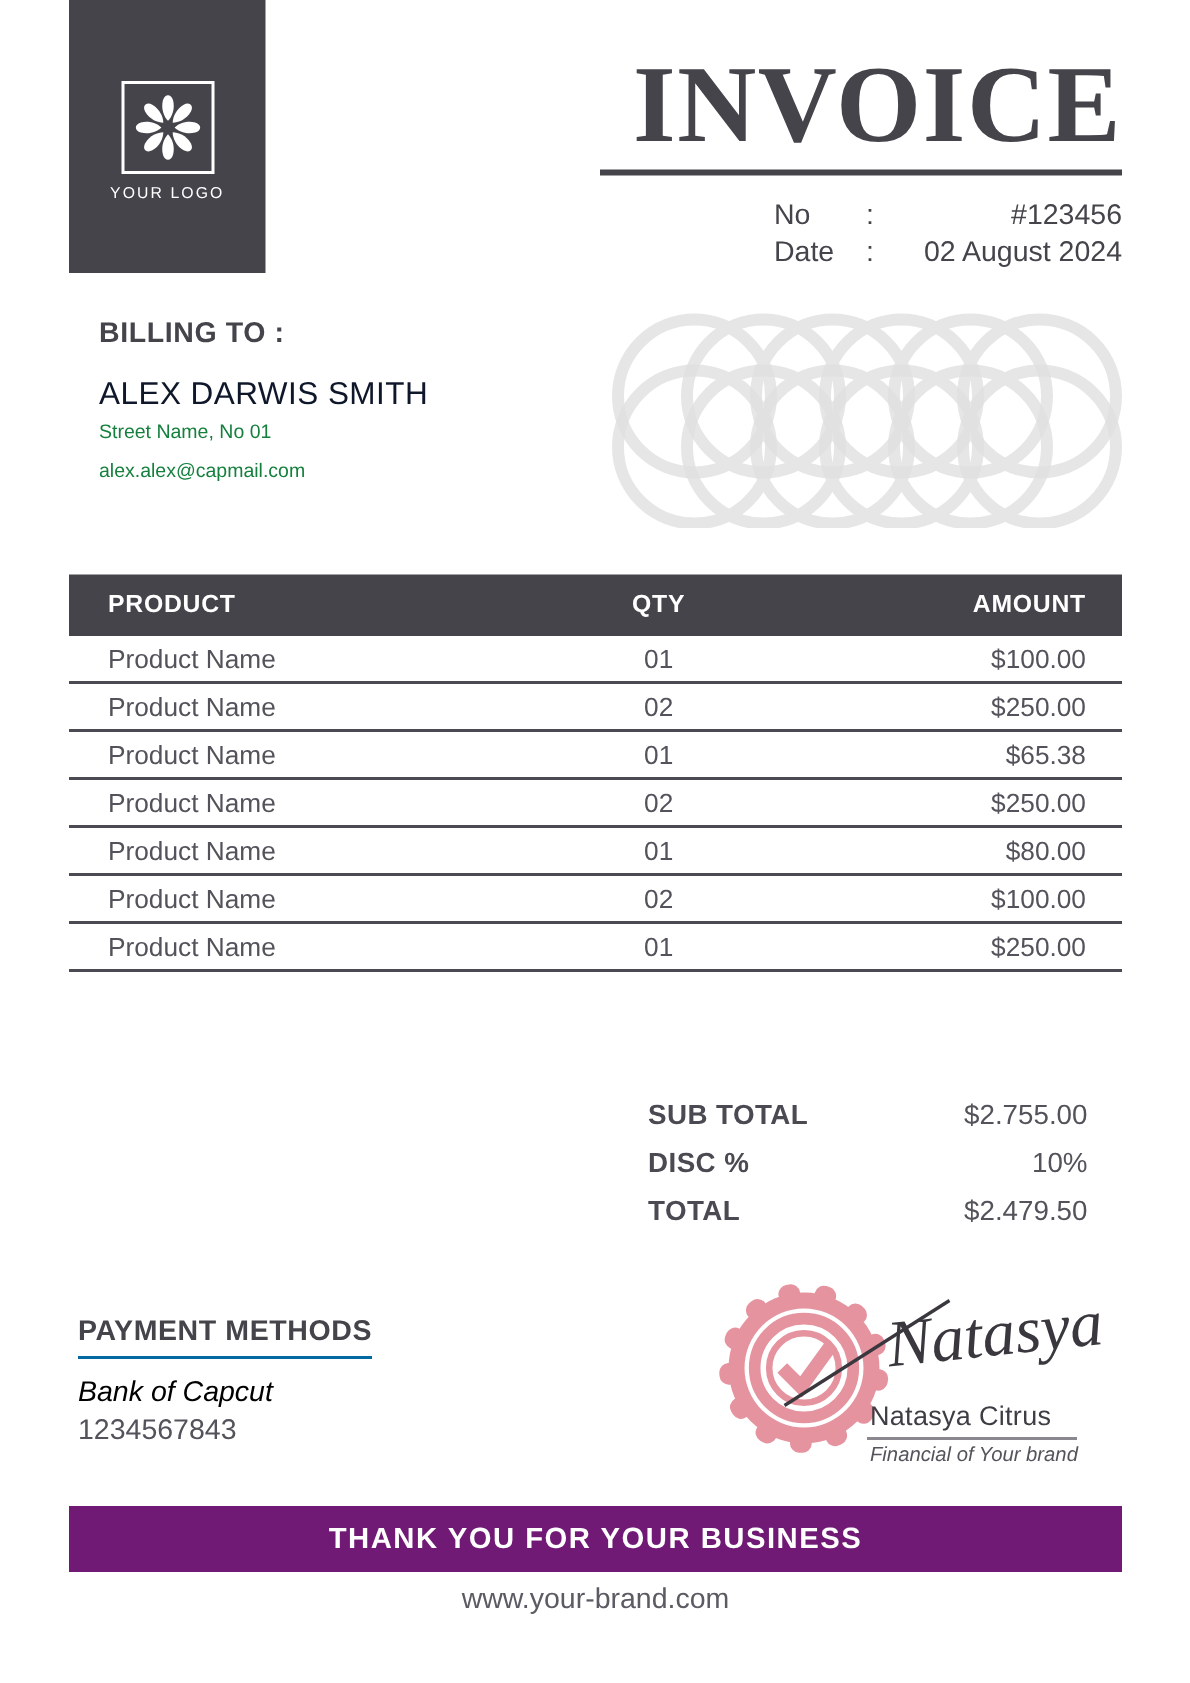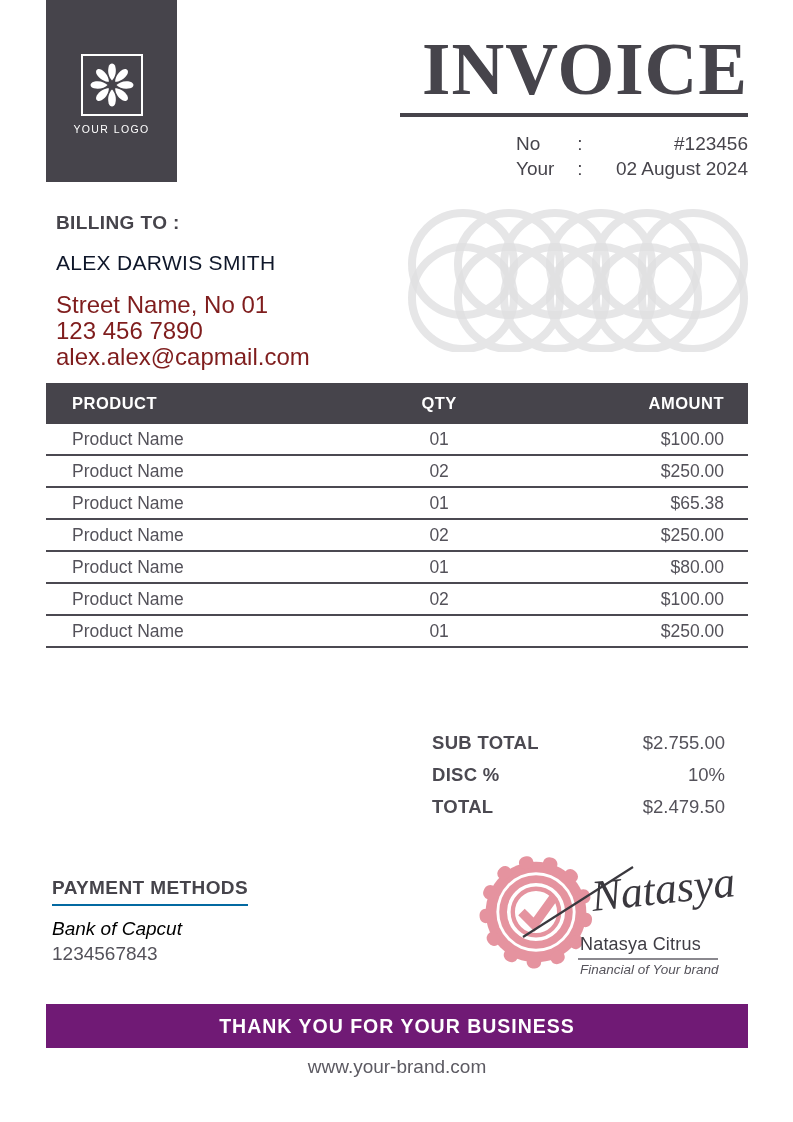--- a/index.html
+++ b/index.html
@@ -31,24 +31,24 @@
     line-height:0.98; color:#46444b; letter-spacing:1px; white-space:nowrap;
   }
   .title-rule { margin-top:7px; height:4px; background:#46444b; width:100%; }
   .invoice-meta { margin-top:14px; margin-left:auto; width:232px; font-size:19px; color:#46444b; }
   .meta-row { display:flex; line-height:25px; }
   .meta-label { width:52px; text-align:left; }
   .meta-colon { width:24px; text-align:center; }
   .meta-value { flex:1; text-align:right; }
 
   
-  .billing { position:absolute; left:56px; top:212px; }
+  .billing { position:absolute; left:66px; top:212px; }
   .billing-heading { font-size:19px; font-weight:700; color:#46444b; letter-spacing:0.4px; }
   .billing-name { margin-top:17px; font-size:21px; color:#0f172a; letter-spacing:0.3px; }
-  .billing-lines { margin-top:17px; font-size:24px; line-height:26px; color:#7f1d1d; }
+  .billing-lines { font-size:13px; line-height:26px; color:#15803d; }
 
   
   .circles-decor { position:absolute; left:402px; top:206px; }
 
   
   .items-table { position:absolute; left:46px; top:383px; width:702px; }
   .thead {
     display:grid; grid-template-columns:2.3fr 1fr 1.7fr; align-items:center;
     height:41px; background:#46444b; color:#ffffff; font-weight:700;
     font-size:16.5px; letter-spacing:0.5px;
@@ -120,33 +120,32 @@
   <div class="header-block">
     <div class="invoice-title">INVOICE</div>
     <div class="title-rule"></div>
     <div class="invoice-meta">
       <div class="meta-row">
         <span class="meta-label">No</span>
         <span class="meta-colon">:</span>
         <span class="meta-value">#123456</span>
       </div>
       <div class="meta-row">
-        <span class="meta-label">Your</span>
+        <span class="meta-label">Date</span>
         <span class="meta-colon">:</span>
         <span class="meta-value">02 August 2024</span>
       </div>
     </div>
   </div>
 
   <div class="billing">
     <div class="billing-heading">BILLING TO :</div>
     <div class="billing-name">ALEX DARWIS SMITH</div>
     <div class="billing-lines">
       <div>Street Name, No 01</div>
-      <div>123 456 7890</div>
       <div>alex.alex@capmail.com</div>
     </div>
   </div>
 
   <svg class="circles-decor" width="352" height="146" viewBox="0 0 352 146">
     <g fill="none" stroke="#e0e0e2" stroke-width="8" opacity="0.8">
       <circle cx="61" cy="58" r="51"></circle>
         <circle cx="107" cy="58" r="51"></circle>
       <circle cx="153" cy="58" r="51"></circle>
         <circle cx="199" cy="58" r="51"></circle>

